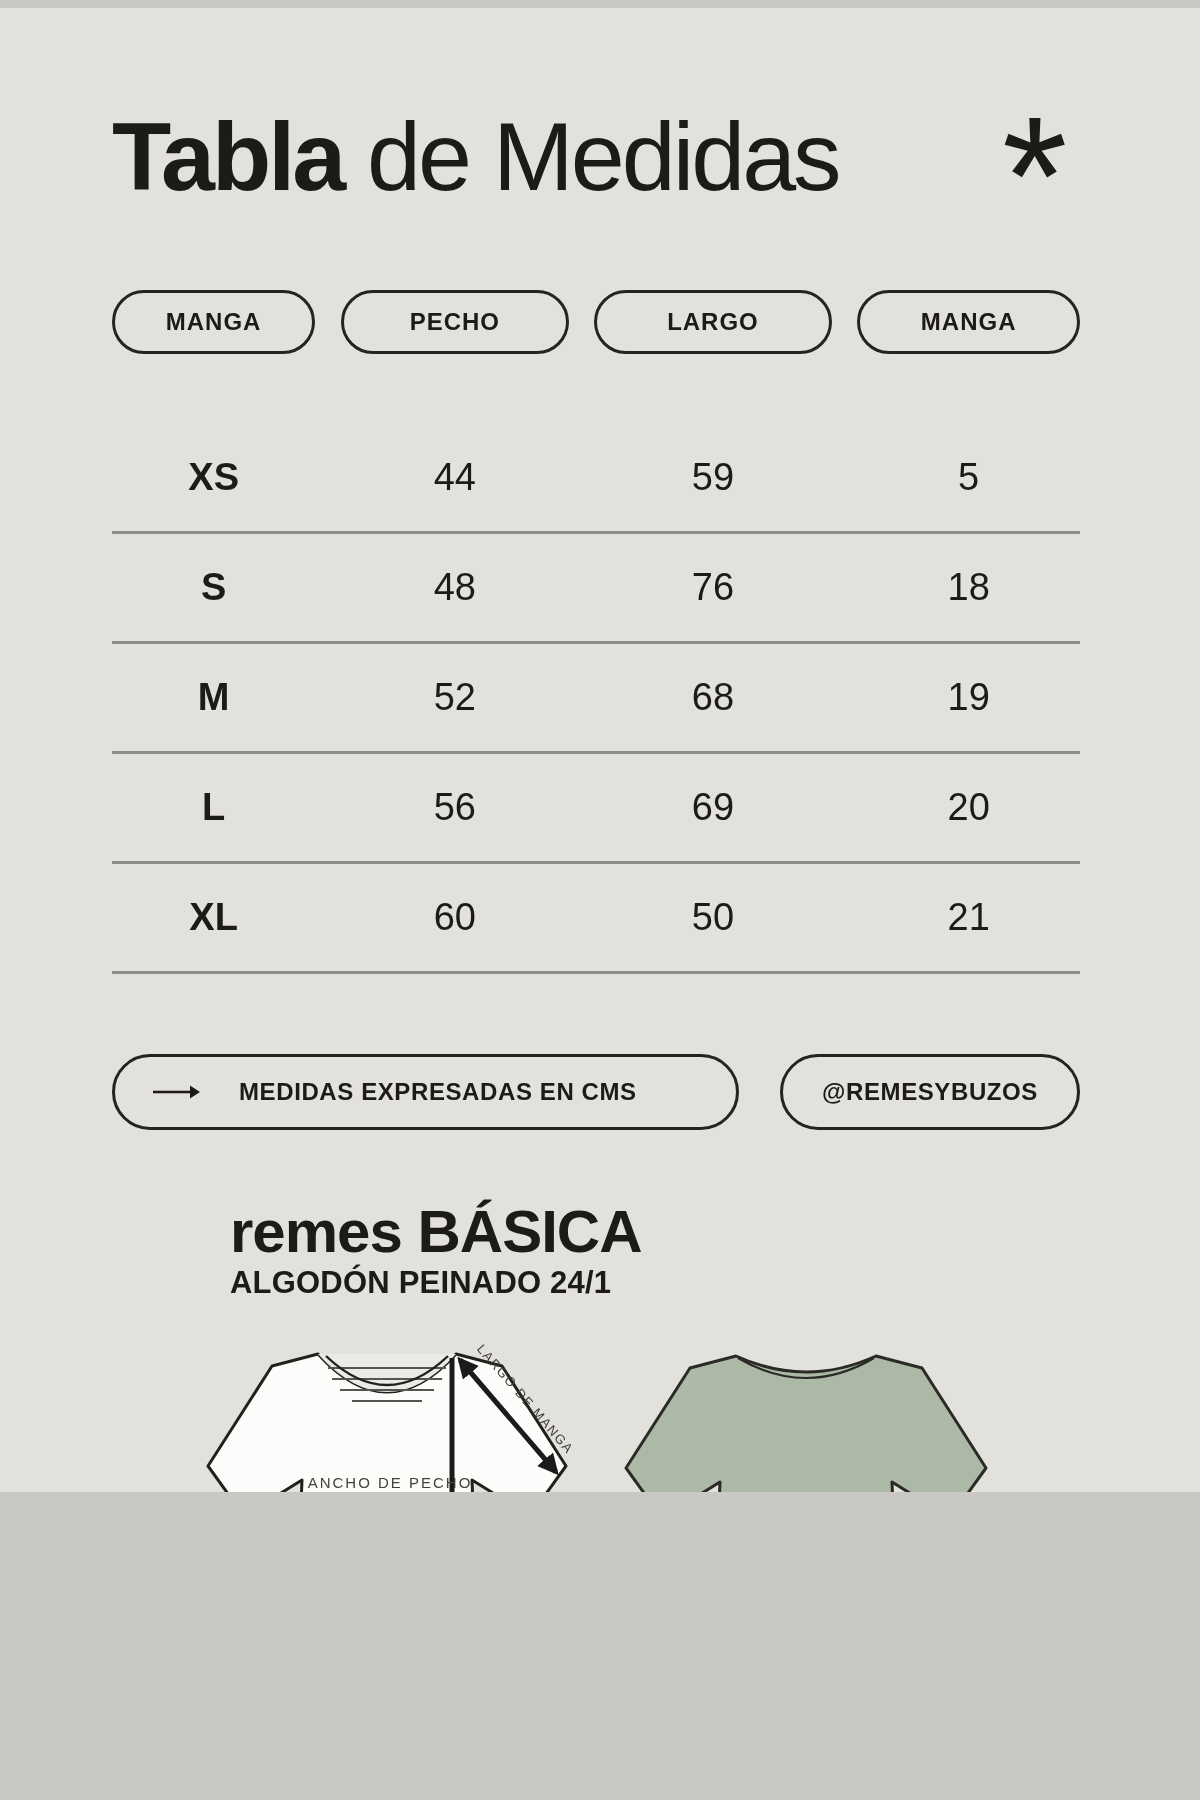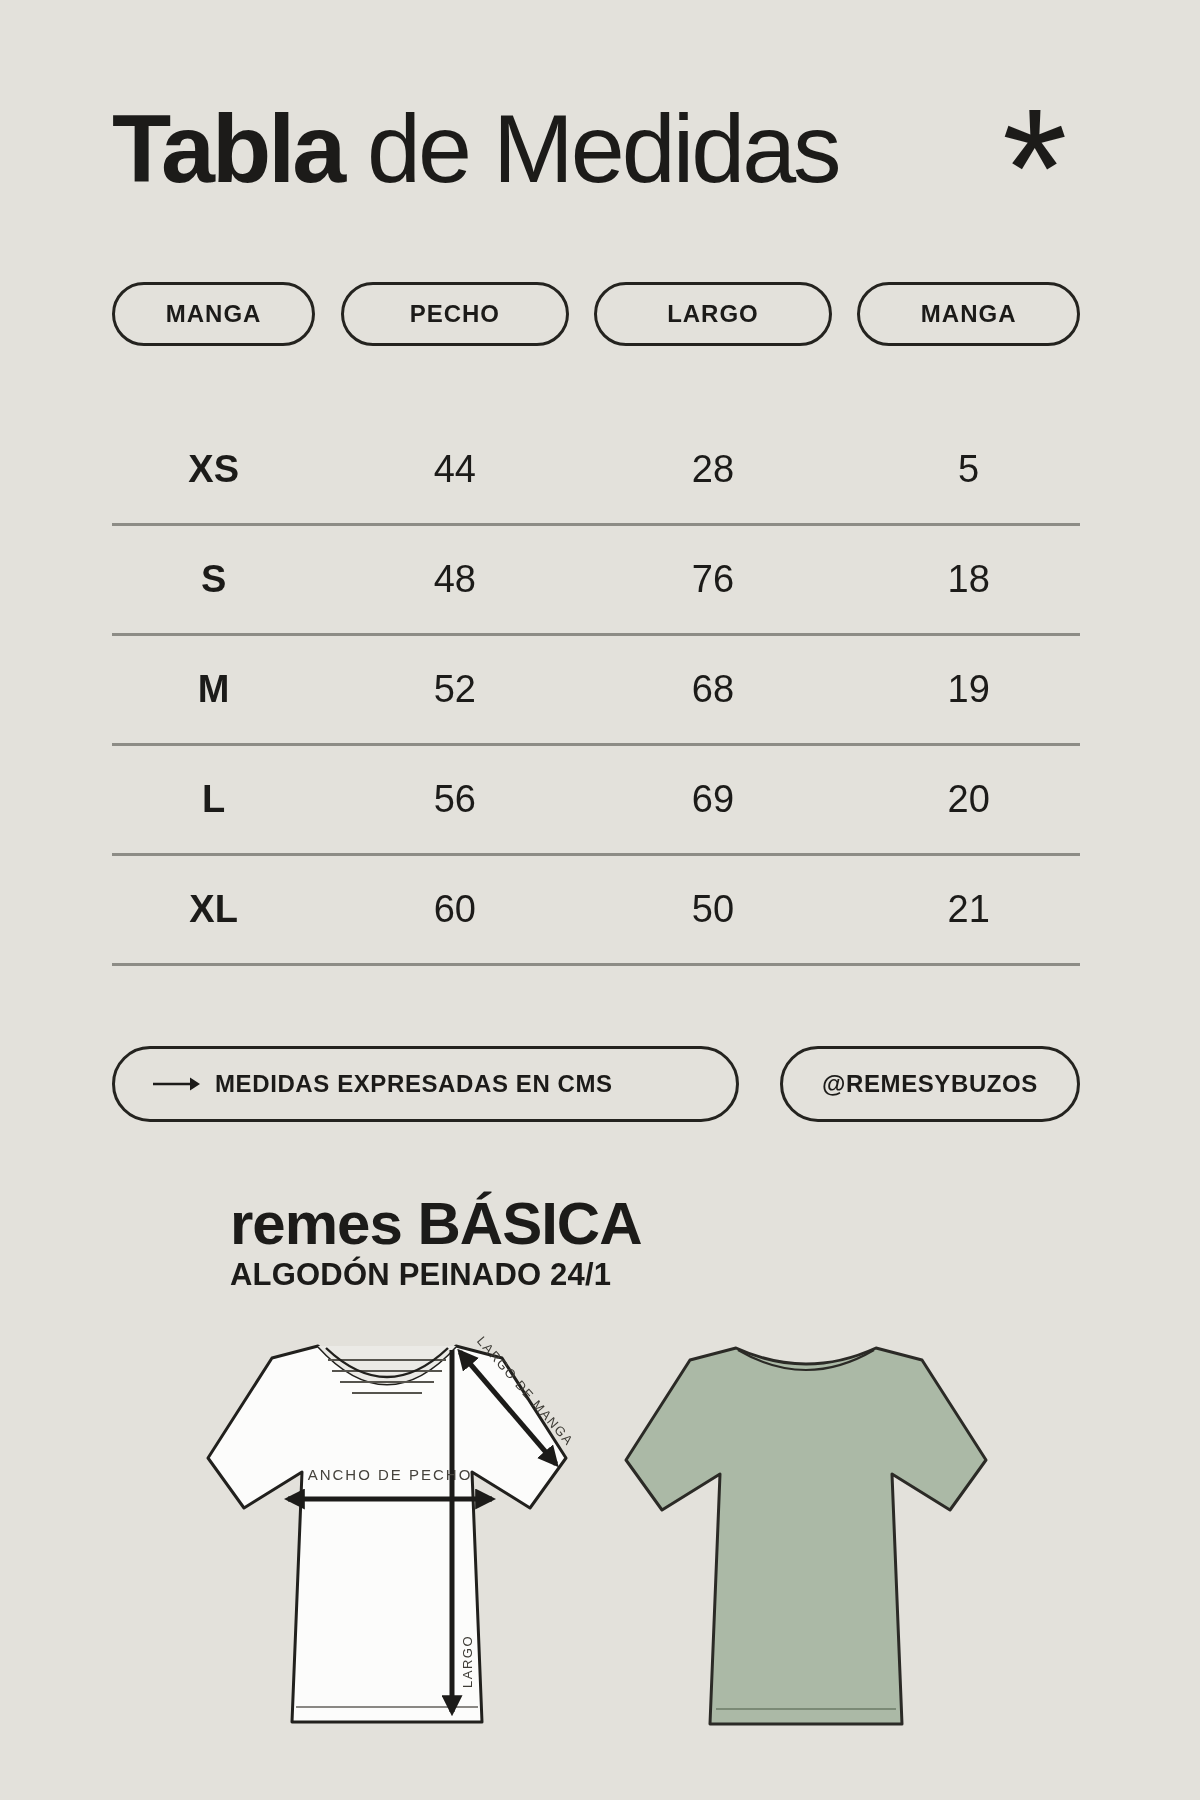--- a/index.html
+++ b/index.html
@@ -1,17 +1,17 @@
 <!DOCTYPE html>
 <html><head>
 <meta charset="utf-8">
 <style>
   html,body{margin:0;padding:0;background:#c9c8c4;}
   .page{
-    position:relative;width:1200px;height:1800px;margin:0 auto;
+    position:relative;width:1200px;height:1484px;margin:8px auto;
     background:#e3e1db;overflow:hidden;
     font-family:"Liberation Sans",sans-serif;color:#1c1b19;
   }
   
   .title{position:absolute;left:112px;top:96px;font-size:97px;line-height:1.1;
          letter-spacing:-3px;font-weight:400;white-space:nowrap;}
   .title .t-bold{font-weight:700;}
   .asterisk{position:absolute;left:1002px;top:84px;font-size:168px;line-height:1;
             font-weight:400;color:#1c1b19;}
   
@@ -24,21 +24,21 @@
   .rows{margin-top:70px;}
   .row{height:107px;border-bottom:3px solid #8d8c86;text-align:center;font-size:38px;}
   .row .size{font-weight:700;}
   .row .num{font-weight:400;}
   
   .badges{position:absolute;left:112px;top:1046px;width:968px;display:flex;
           justify-content:space-between;}
   .badge{box-sizing:border-box;border:3px solid #24231f;border-radius:40px;height:76px;
          display:flex;align-items:center;font-size:24px;font-weight:700;
          letter-spacing:0.6px;background:transparent;}
-  .badge.left{width:627px;padding:0 36px;gap:14px;justify-content:flex-start;text-align:center;}
+  .badge.left{width:627px;padding:0 36px;gap:38px;justify-content:flex-start;text-align:center;}
   .badge.right{width:300px;justify-content:center;}
   
   .brand{position:absolute;left:230px;top:1192px;line-height:1.05;}
   .brand .line1{font-size:60px;letter-spacing:-1px;white-space:nowrap;}
   .brand .name{font-weight:700;text-align:center;}
   .brand .product{font-weight:700;}
   .brand .line2{font-size:31px;font-weight:700;margin-top:4px;letter-spacing:0.2px;}
   
   .front-tee{position:absolute;left:200px;top:1336px;}
   .back-tee{position:absolute;left:616px;top:1336px;}
@@ -59,21 +59,21 @@
       <div class="pill">MANGA</div>
       <div class="pill">PECHO</div>
       <div class="pill">LARGO</div>
       <div class="pill">MANGA</div>
     </div>
 
     <div class="rows">
       <div class="grid row">
         <div class="size">XS</div>
         <div class="num">44</div>
-        <div class="num">28</div>
+        <div class="num">59</div>
         <div class="num">5</div>
       </div>
       <div class="grid row">
         <div class="size">S</div>
         <div class="num">48</div>
         <div class="num">76</div>
         <div class="num">18</div>
       </div>
       <div class="grid row">
         <div class="size">M</div>

